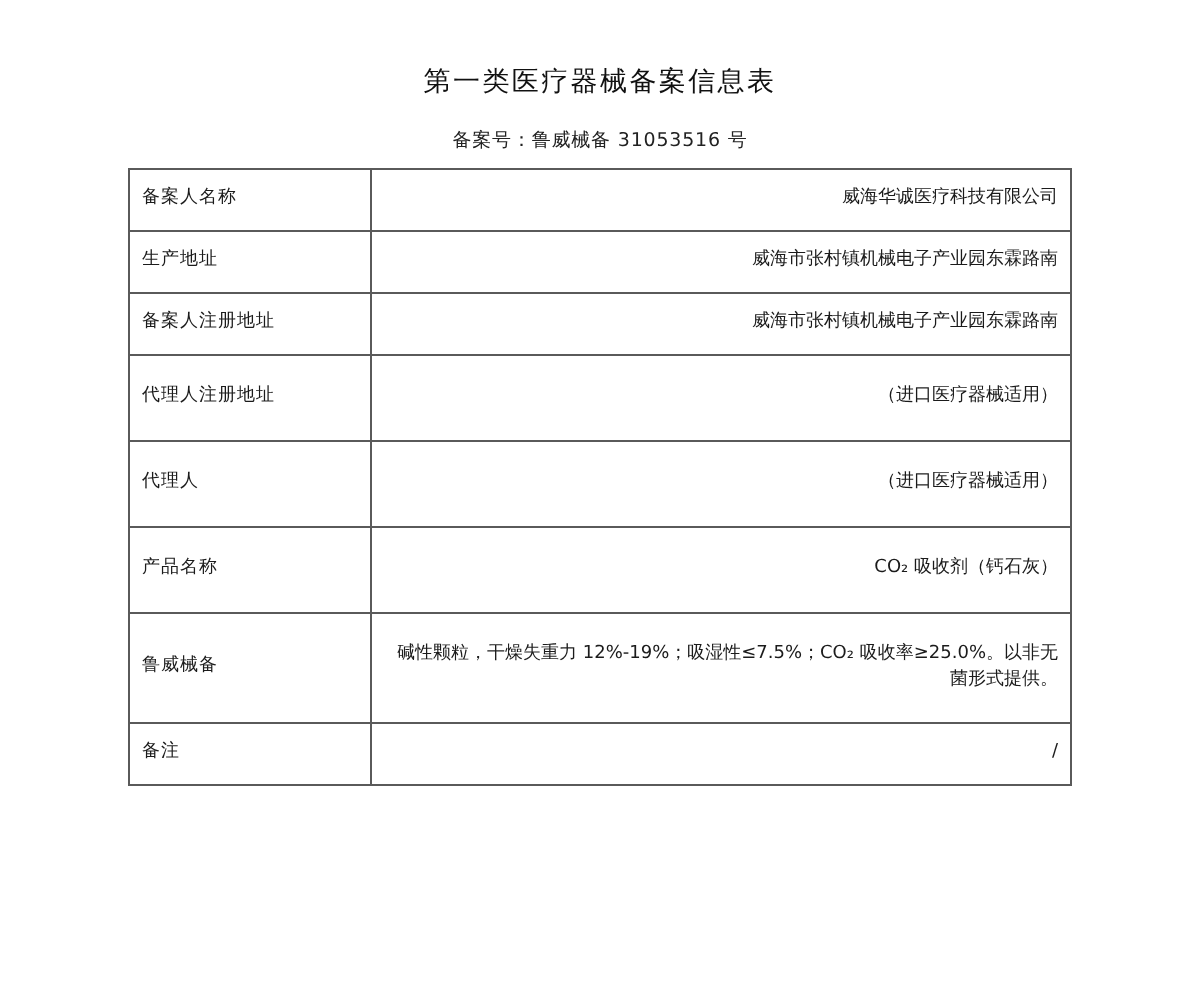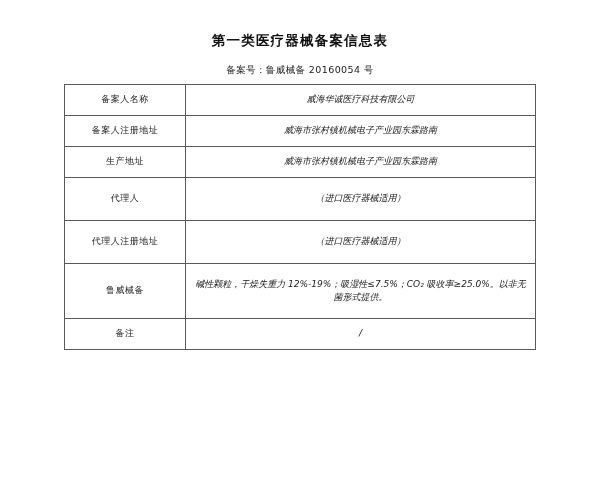--- a/index.html
+++ b/index.html
@@ -18,21 +18,21 @@
   .page {
     position: relative;
     width: 600px;
     height: 500px;
     box-sizing: border-box;
     padding: 22px 64px 0 64px;
   }
   .doc-title {
     text-align: center;
     font-size: 13.5px;
-    font-weight: bold;
+    font-weight: normal;
     letter-spacing: 1.2px;
     color: #111;
     margin: 10px 0 14px 0;
   }
   .record-no {
     text-align: center;
     font-size: 9.5px;
     color: #222;
     margin-bottom: 7px;
     letter-spacing: 0.4px;
@@ -45,67 +45,70 @@
   table.form td {
     border: 1px solid #5a5a5a;
     font-size: 9px;
     color: #1b1b1b;
     padding: 4px 6px;
     line-height: 1.5;
     vertical-align: middle;
   }
   td.label {
     width: 108px;
-    text-align: center;
+    text-align: left;
     letter-spacing: 0.5px;
   }
   td.value {
-    text-align: center;
+    text-align: right;
     padding-left: 8px;
-    font-style: italic;
   }
   .tall-1 { height: 22px; }
   .tall-2 { height: 34px; }
   .tall-3 { height: 46px; }
   .desc-cell {
     line-height: 1.65;
     padding-top: 5px;
     padding-bottom: 5px;
   }
 </style>
 </head>
 <body>
 
 <div class="page">
 
   <div class="doc-title">第一类医疗器械备案信息表</div>
 
-  <div class="record-no">备案号：鲁威械备 20160054 号</div>
+  <div class="record-no">备案号：鲁威械备 31053516 号</div>
 
   <table class="form">
     <tbody>
       <tr>
         <td class="label tall-1">备案人名称</td>
         <td class="value tall-1">威海华诚医疗科技有限公司</td>
       </tr>
       <tr>
+        <td class="label tall-1">生产地址</td>
+        <td class="value tall-1">威海市张村镇机械电子产业园东霖路南</td>
+      </tr>
+      <tr>
         <td class="label tall-1">备案人注册地址</td>
         <td class="value tall-1">威海市张村镇机械电子产业园东霖路南</td>
       </tr>
       <tr>
-        <td class="label tall-1">生产地址</td>
-        <td class="value tall-1">威海市张村镇机械电子产业园东霖路南</td>
+        <td class="label tall-2">代理人注册地址</td>
+        <td class="value tall-2">（进口医疗器械适用）</td>
       </tr>
       <tr>
         <td class="label tall-2">代理人</td>
         <td class="value tall-2">（进口医疗器械适用）</td>
       </tr>
       <tr>
-        <td class="label tall-2">代理人注册地址</td>
-        <td class="value tall-2">（进口医疗器械适用）</td>
+        <td class="label tall-2">产品名称</td>
+        <td class="value tall-2">CO₂ 吸收剂（钙石灰）</td>
       </tr>
       <tr>
         <td class="label tall-3">鲁威械备</td>
         <td class="value desc-cell tall-3">碱性颗粒，干燥失重力 12%-19%；吸湿性≤7.5%；CO₂ 吸收率≥25.0%。以非无菌形式提供。</td>
       </tr>
       <tr>
         <td class="label tall-1">备注</td>
         <td class="value tall-1">/</td>
       </tr>
 

